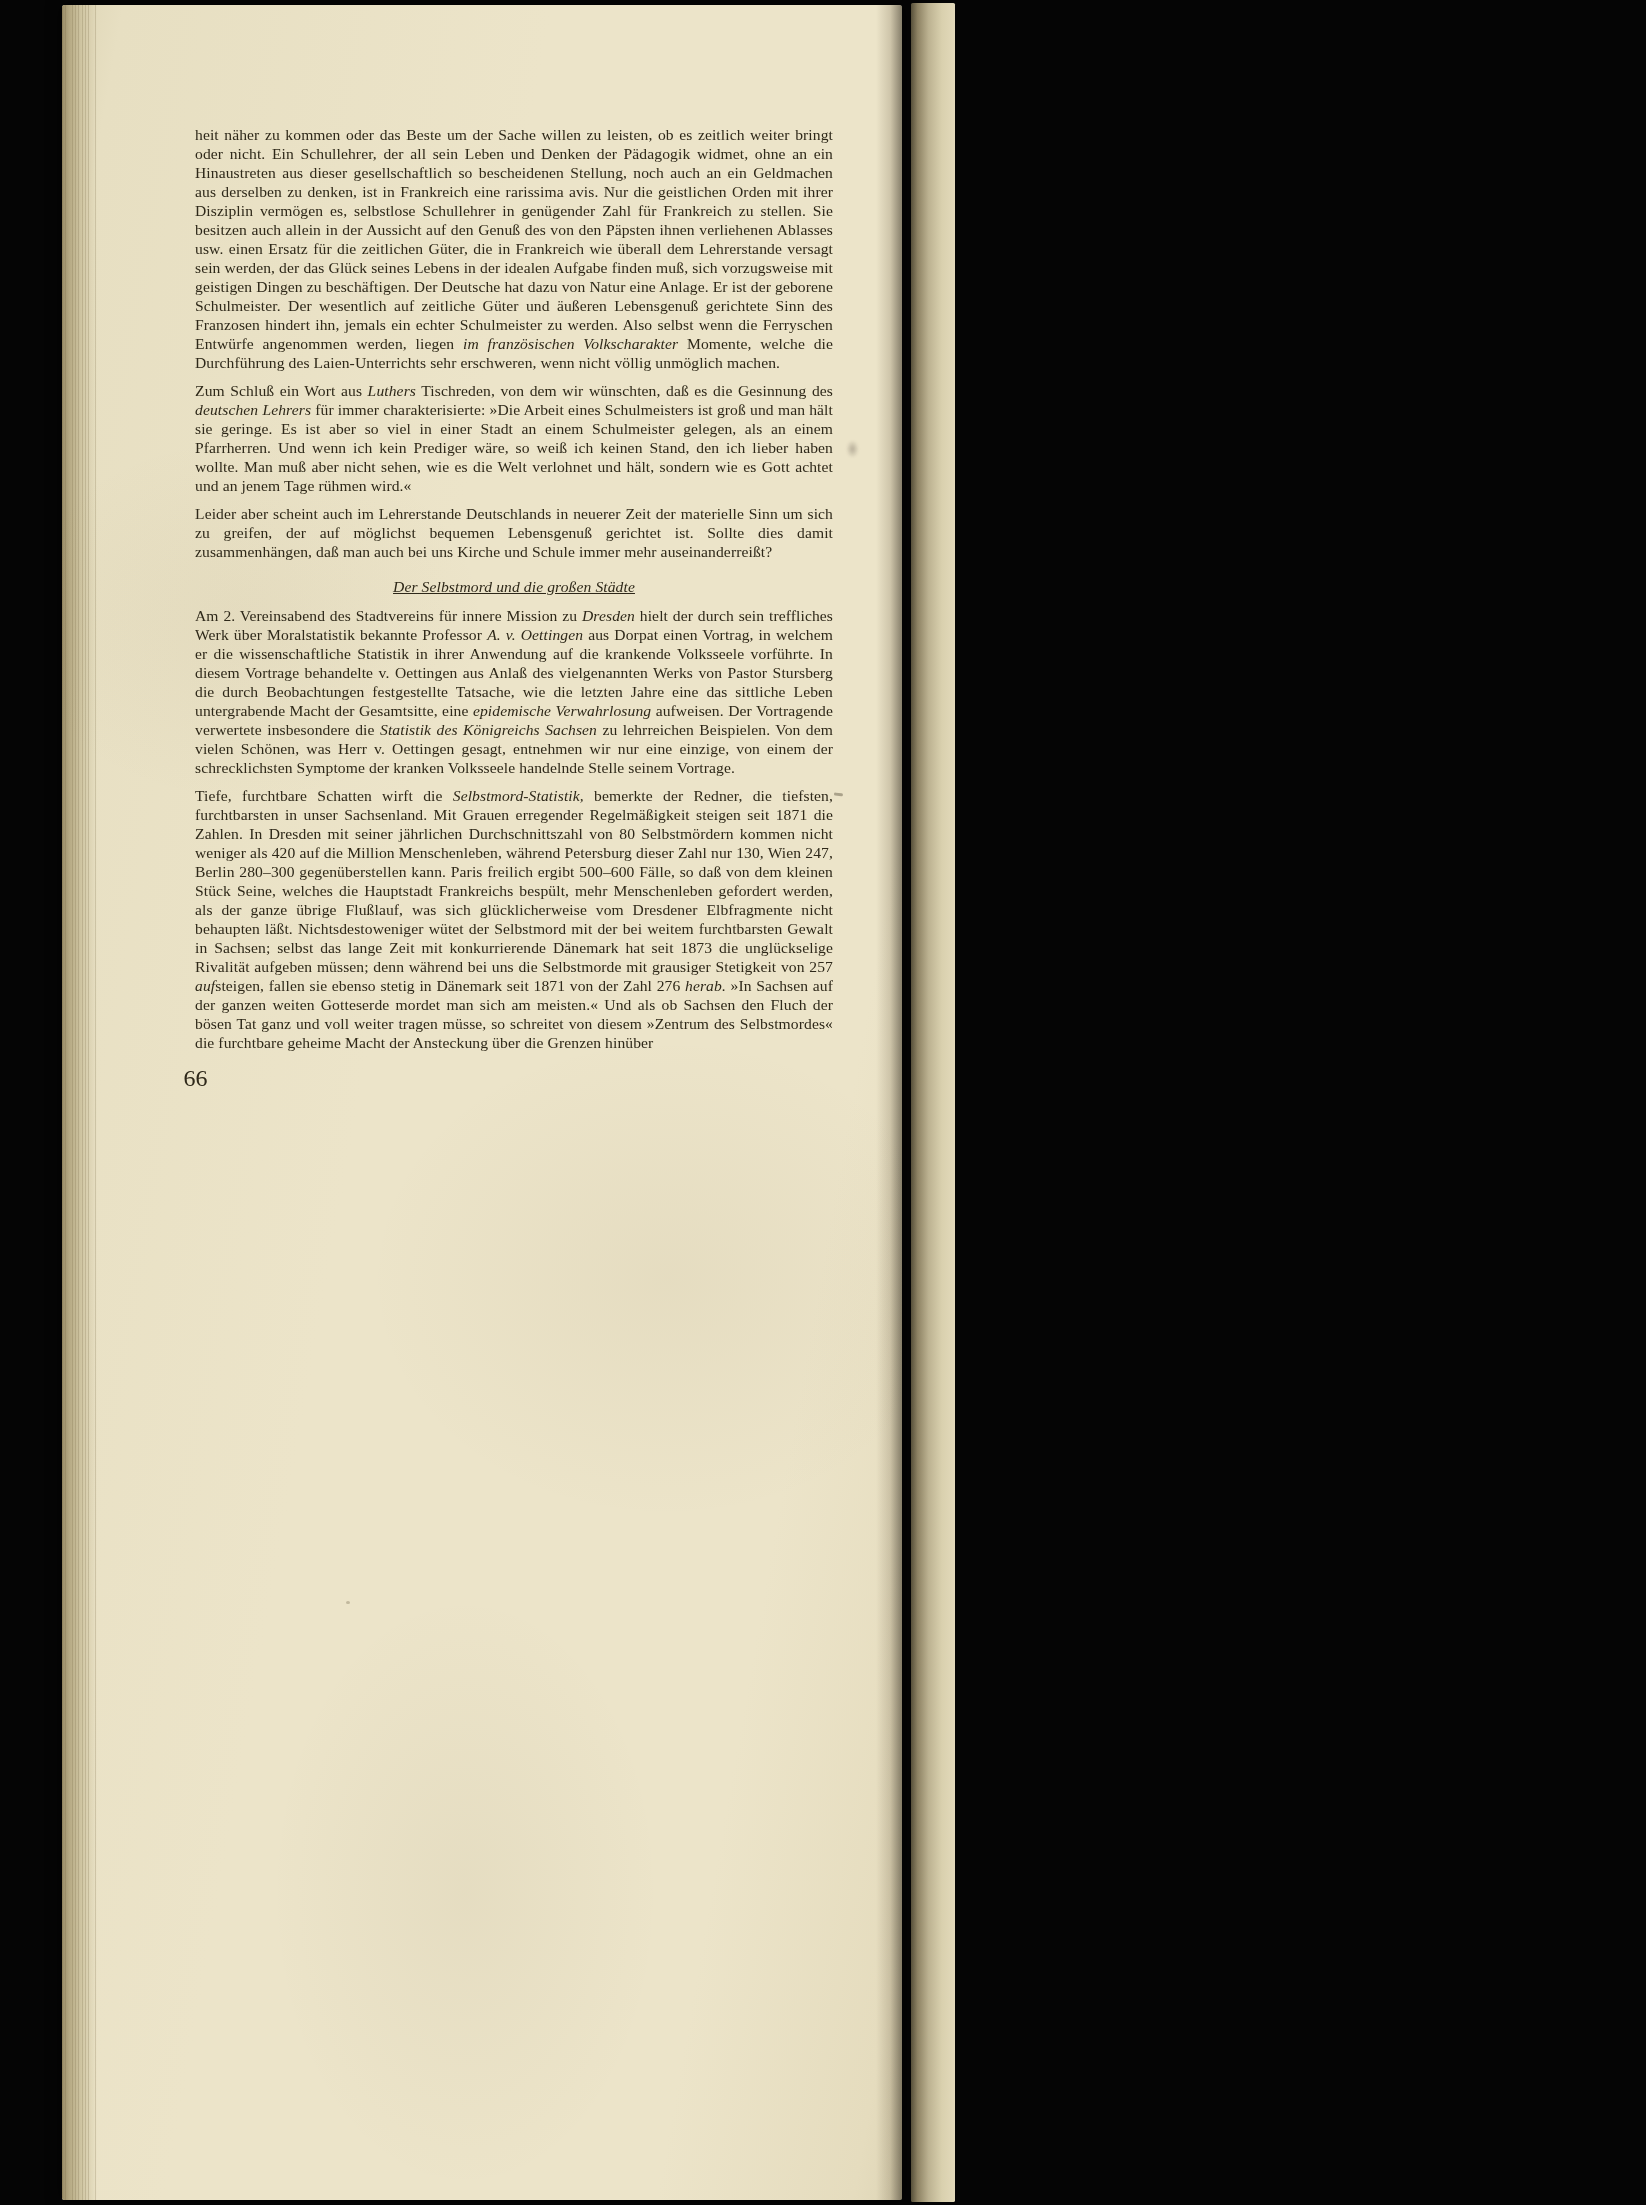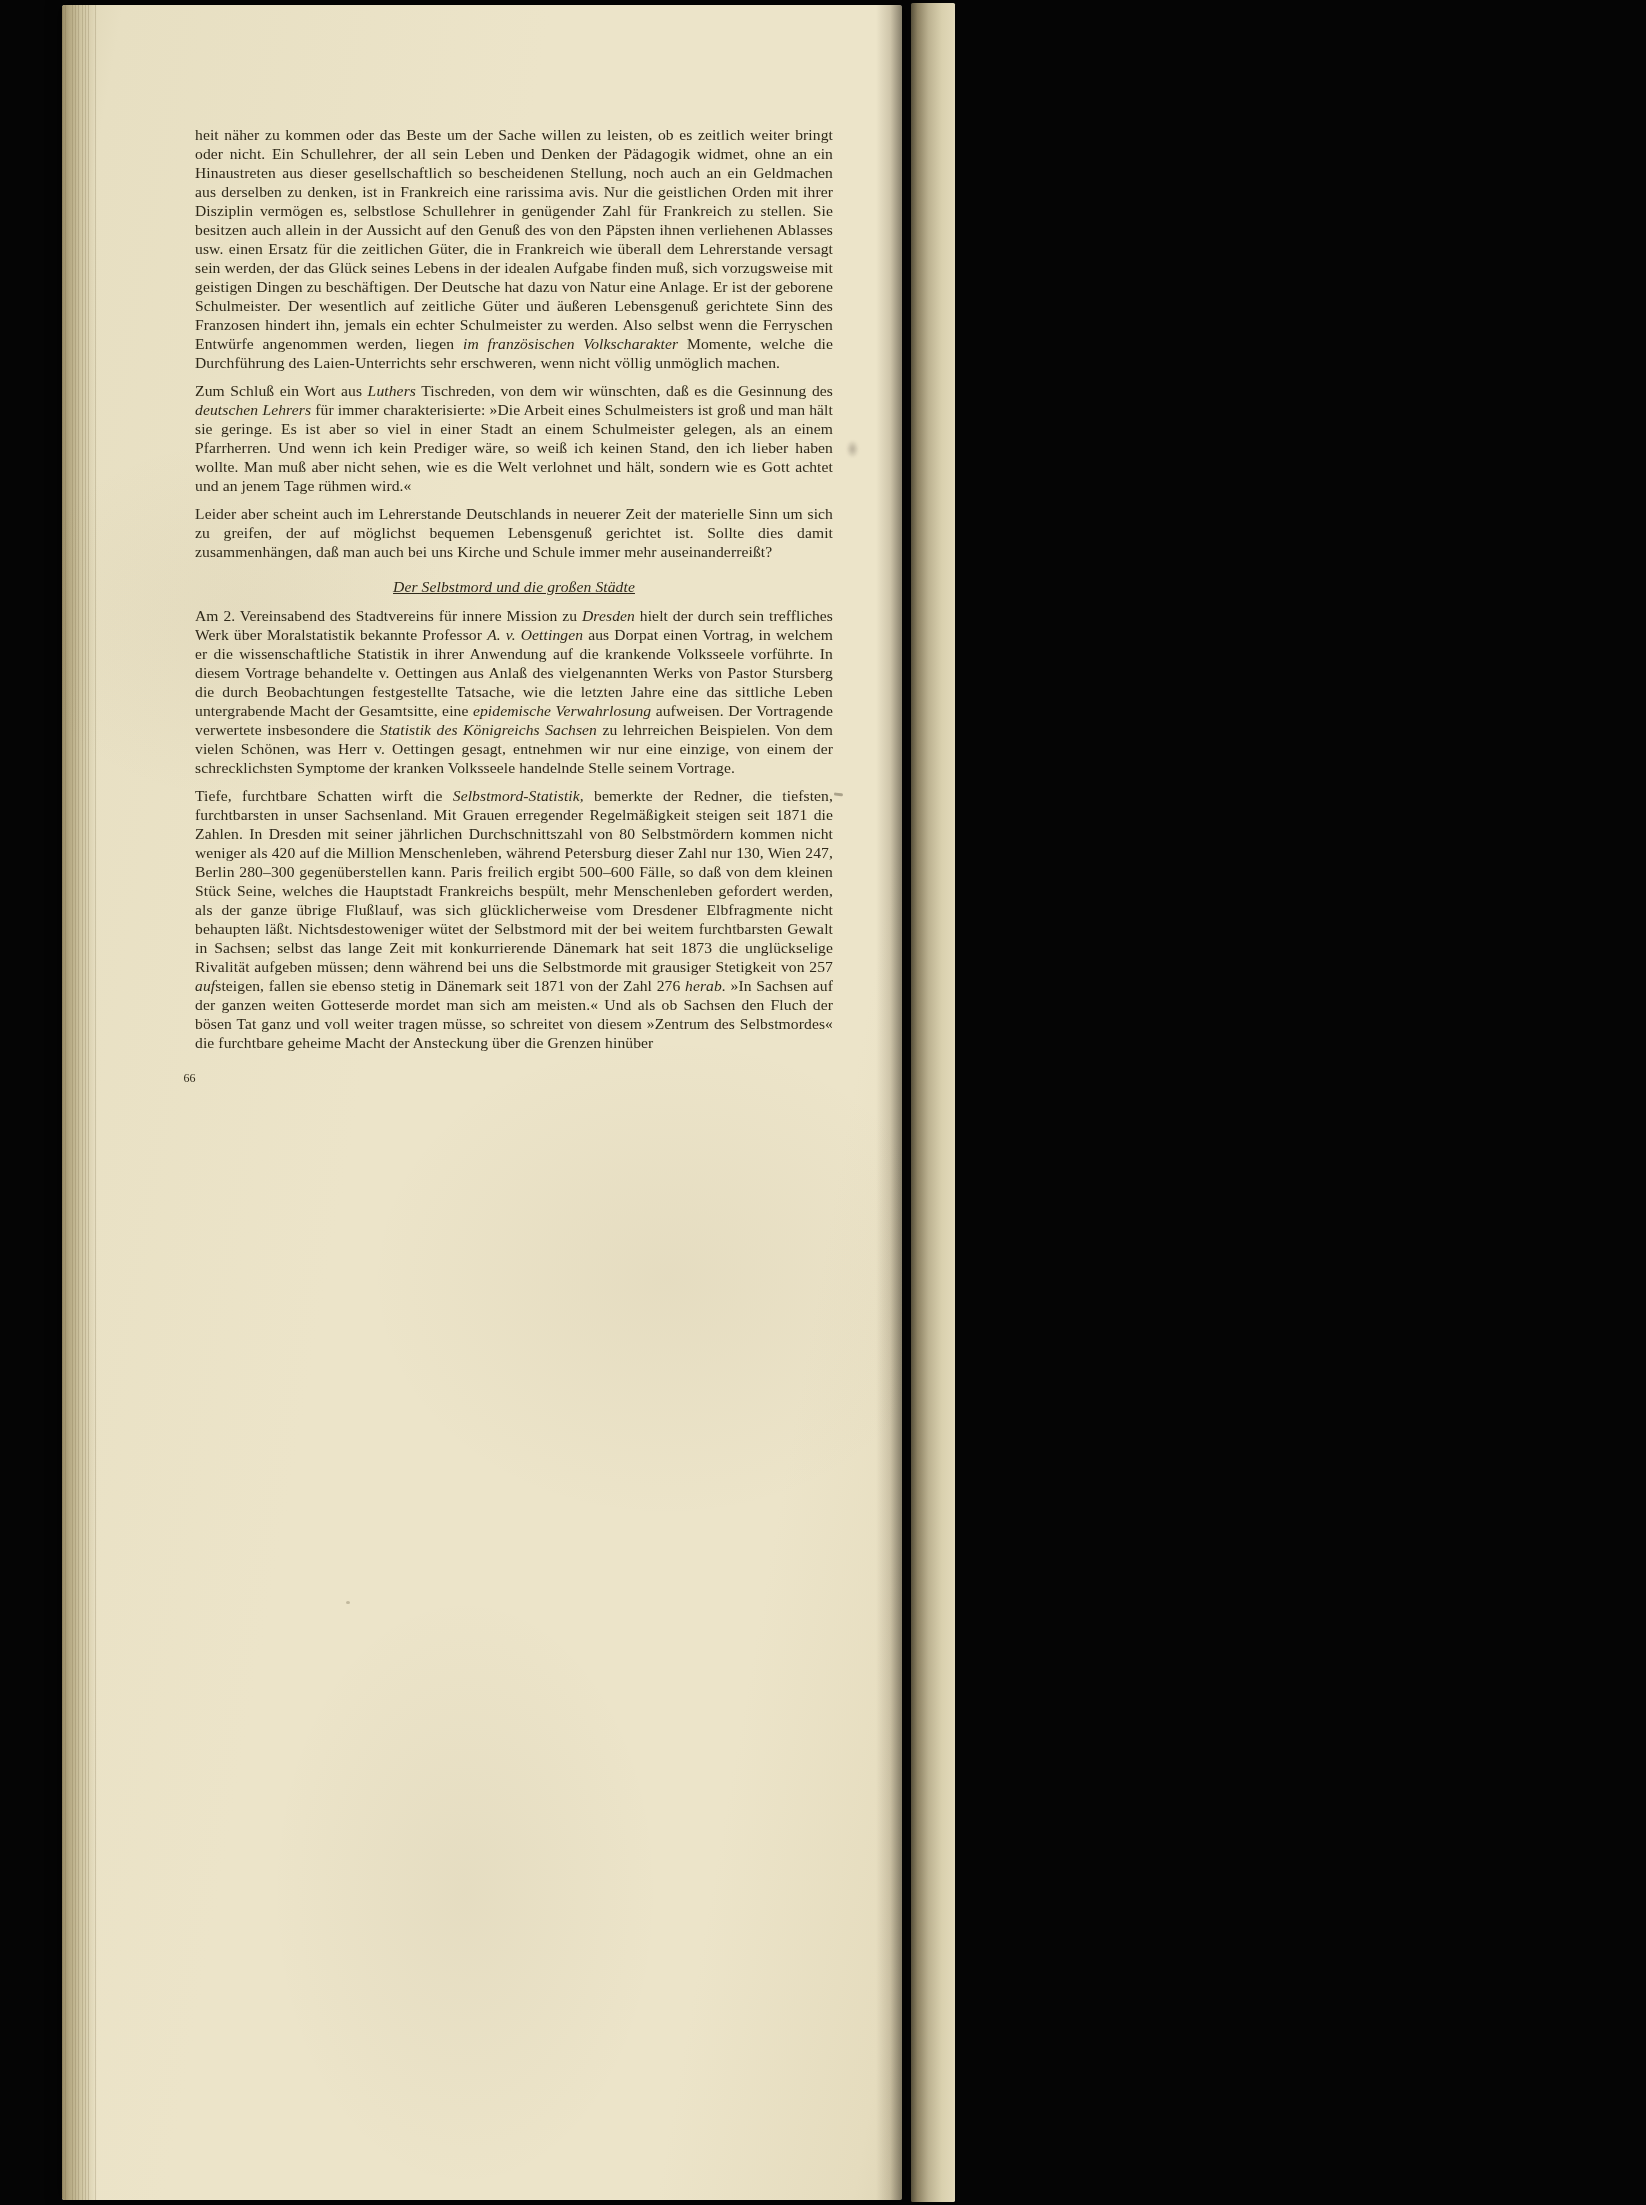--- a/index.html
+++ b/index.html
@@ -127,21 +127,21 @@
     margin: 15.6px 0 10.7px 0;
     padding: 0;
     text-decoration: underline;
   }
   .text em {
     font-style: italic;
   }
   .page-number {
     margin-top: 16.5px;
     margin-left: -11.5px;
-    font-size: 12px;
+    font-size: 24px;
     text-align: left;
   }
 </style>
 </head>
 <body>
 
 <div id="screen">
 
   <div class="book-page">
     <div class="edge-stack"></div>

